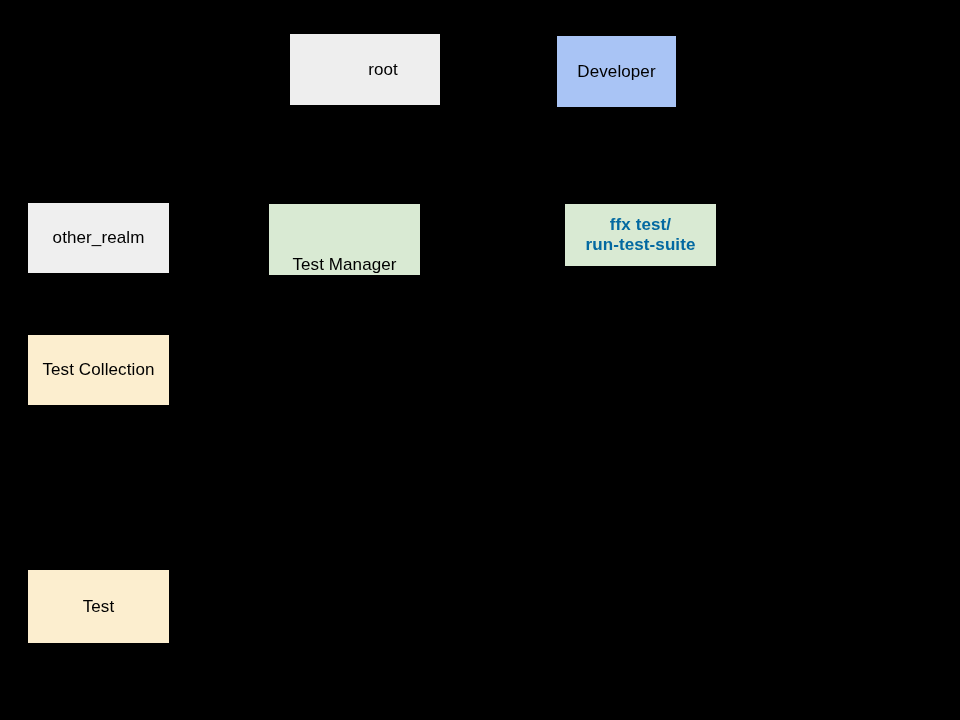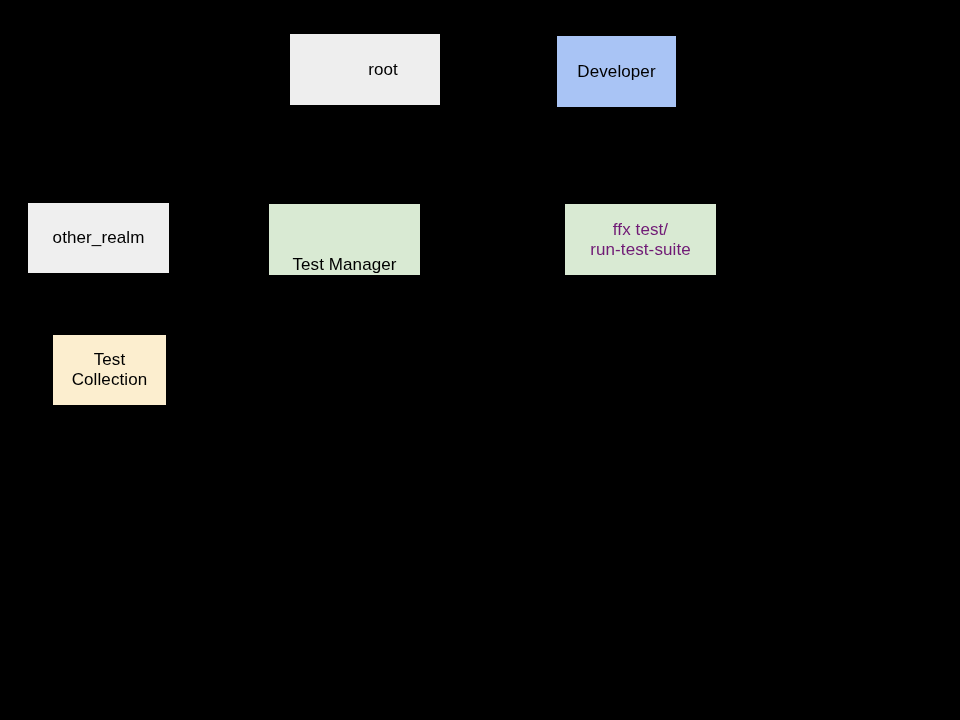--- a/index.html
+++ b/index.html
@@ -38,16 +38,17 @@
   }
 </style>
 </head>
 <body>
 
 <div id="canvas" style="width: 960px; height: 720px; background: rgb(0, 0, 0);">
     <div class="node" style="left: 290px; top: 34px; width: 150px; height: 71px; background: rgb(238, 238, 238); color: rgb(0, 0, 0); padding-left: 40px;"><span class="node-label">root</span></div>
     <div class="node" style="left: 557px; top: 36px; width: 119px; height: 71px; background: rgb(169, 196, 245); color: rgb(0, 0, 0);"><span class="node-label">Developer</span></div>
     <div class="node" style="left: 28px; top: 203px; width: 141px; height: 70px; background: rgb(239, 239, 239); color: rgb(0, 0, 0);"><span class="node-label">other_realm</span></div>
     <div class="node" style="left: 269px; top: 204px; width: 151px; height: 71px; background: rgb(217, 234, 211); color: rgb(0, 0, 0); align-items: flex-end;"><span class="node-label">Test Manager</span></div>
-    <div class="node" style="left: 565px; top: 204px; width: 151px; height: 71px; background: rgb(217, 234, 211); color: #701a75;"><span class="node-label">ffx test/
+    <div class="node" style="left: 565px; top: 204px; width: 151px; height: 62px; background: rgb(217, 234, 211); color: #0369a1; font-weight: bold;"><span class="node-label">ffx test/
 run-test-suite</span></div>
-    <div class="node" style="left: 28px; top: 335px; width: 113px; height: 70px; background: rgb(252, 238, 207); color: rgb(0, 0, 0); margin-left: 25px;"><span class="node-label">Test Collection</span></div>
+    <div class="node" style="left: 28px; top: 335px; width: 141px; height: 70px; background: rgb(252, 238, 207); color: rgb(0, 0, 0);"><span class="node-label">Test Collection</span></div>
+    <div class="node" style="left: 28px; top: 570px; width: 141px; height: 73px; background: rgb(252, 238, 207); color: rgb(0, 0, 0);"><span class="node-label">Test</span></div>
   </div>
 
 </body></html>

